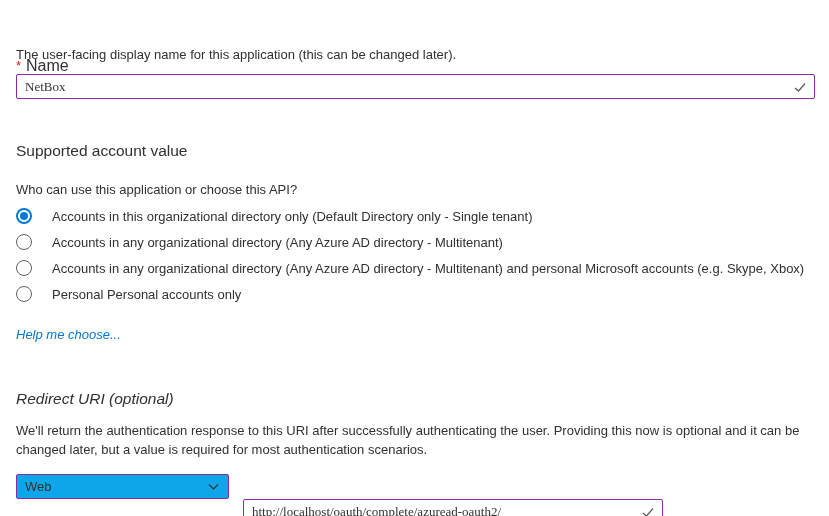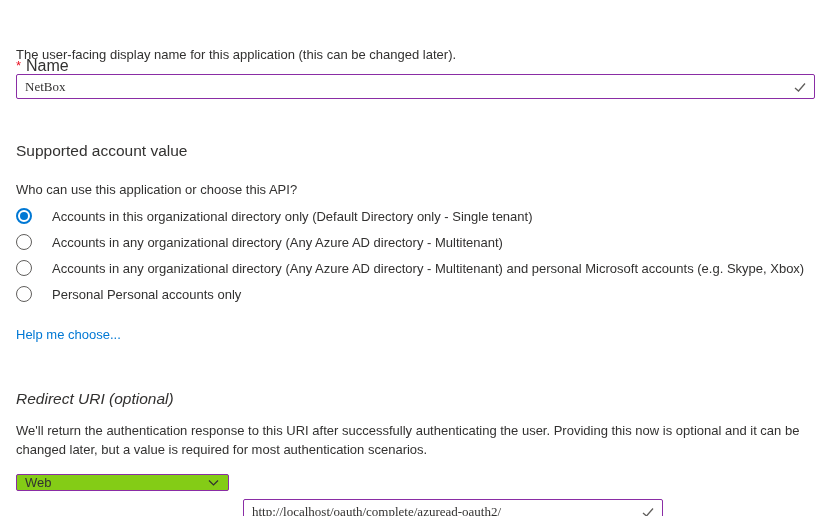--- a/index.html
+++ b/index.html
@@ -42,22 +42,22 @@
     position: absolute; right: 7px; top: 50%;
     transform: translateY(-50%);
     width: 14px; height: 14px;
     display: flex; align-items: center; justify-content: center;
   }
 
   
   .azure-select {
     border: 1px solid #8a2da5;
     border-radius: 2px;
-    height: 17px;
-    background: #84cc16;
+    height: 25px;
+    background: #0ea5e9;
     display: flex;
     align-items: center;
     justify-content: space-between;
     padding: 0 8px;
     font-size: 13px;
     color: #323130;
     cursor: pointer;
   }
 
   
@@ -95,20 +95,21 @@
     font-size: 13px;
     color: #323130;
     white-space: nowrap;
   }
 
   .link {
     font-size: 13px;
     color: #0078d4;
     text-decoration: none;
     cursor: pointer;
+    font-style: italic;
   }
 
   svg.stroke-icon { display: block; }
 </style>
 </head>
 <body>
 
 <div class="abs" style="left:16px; top:9px; font-size:16px;margin-top:48px;">
   <span class="required-star">*</span><span>Name</span>
 </div>

